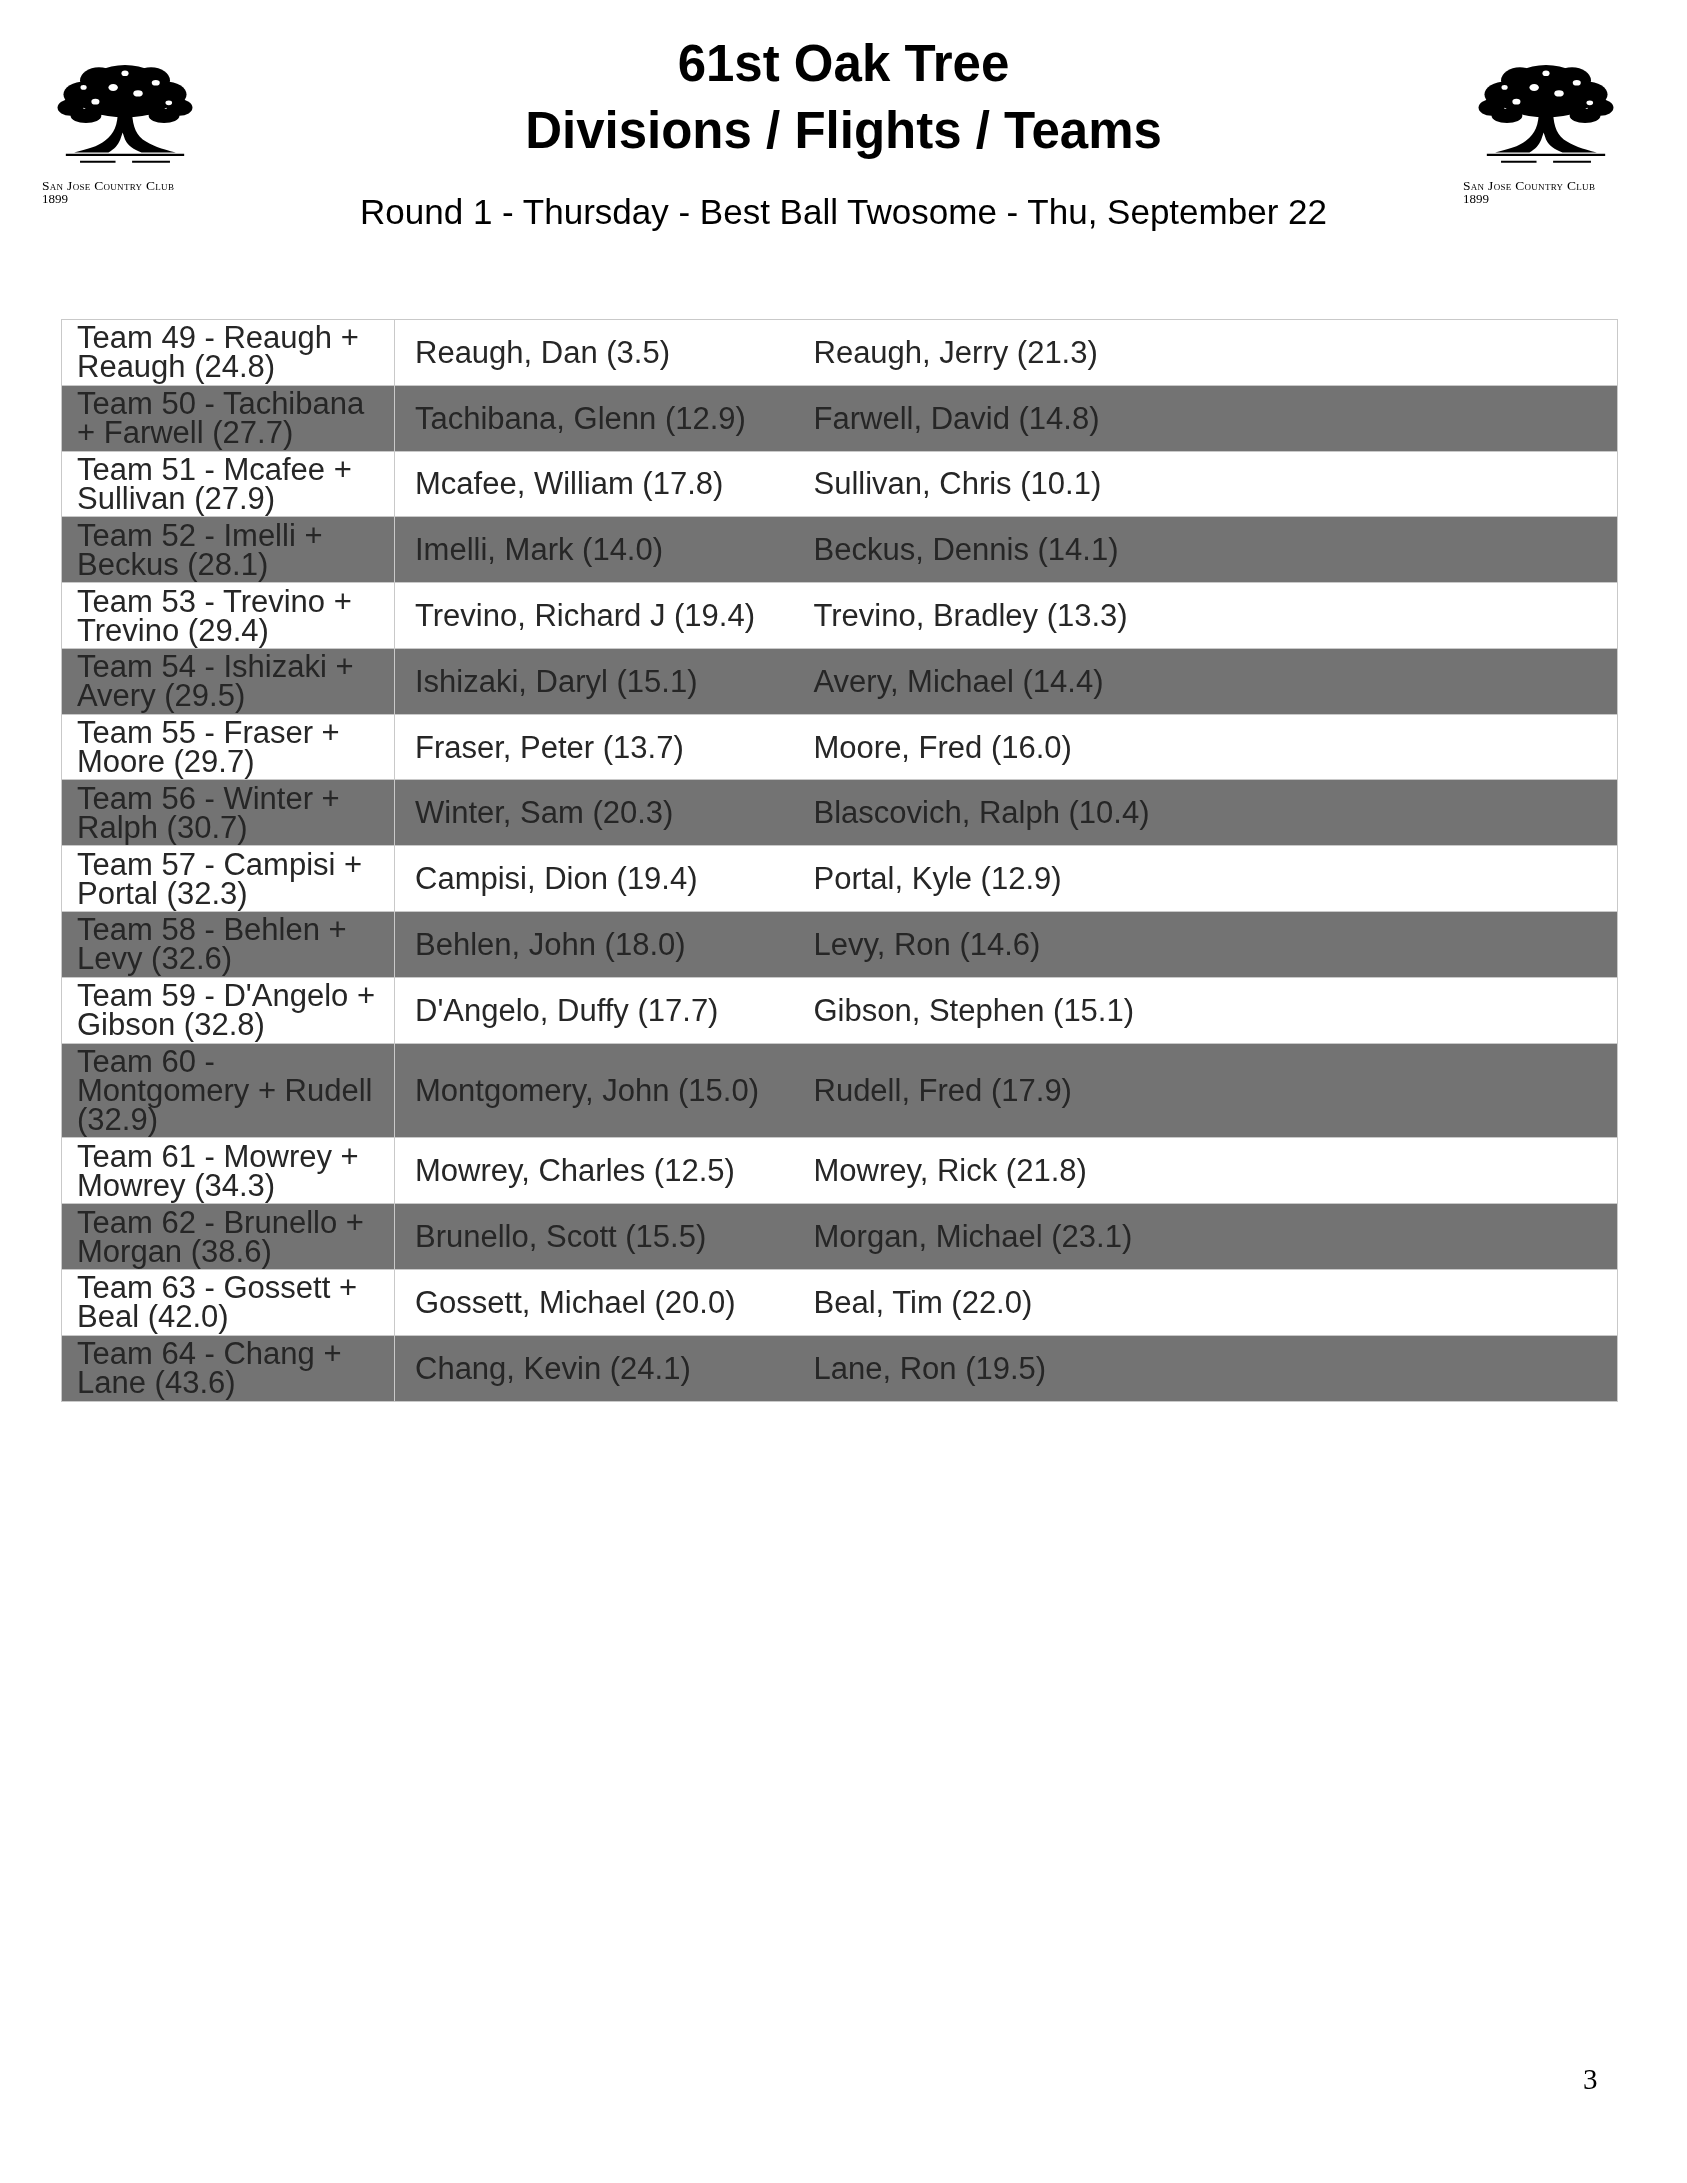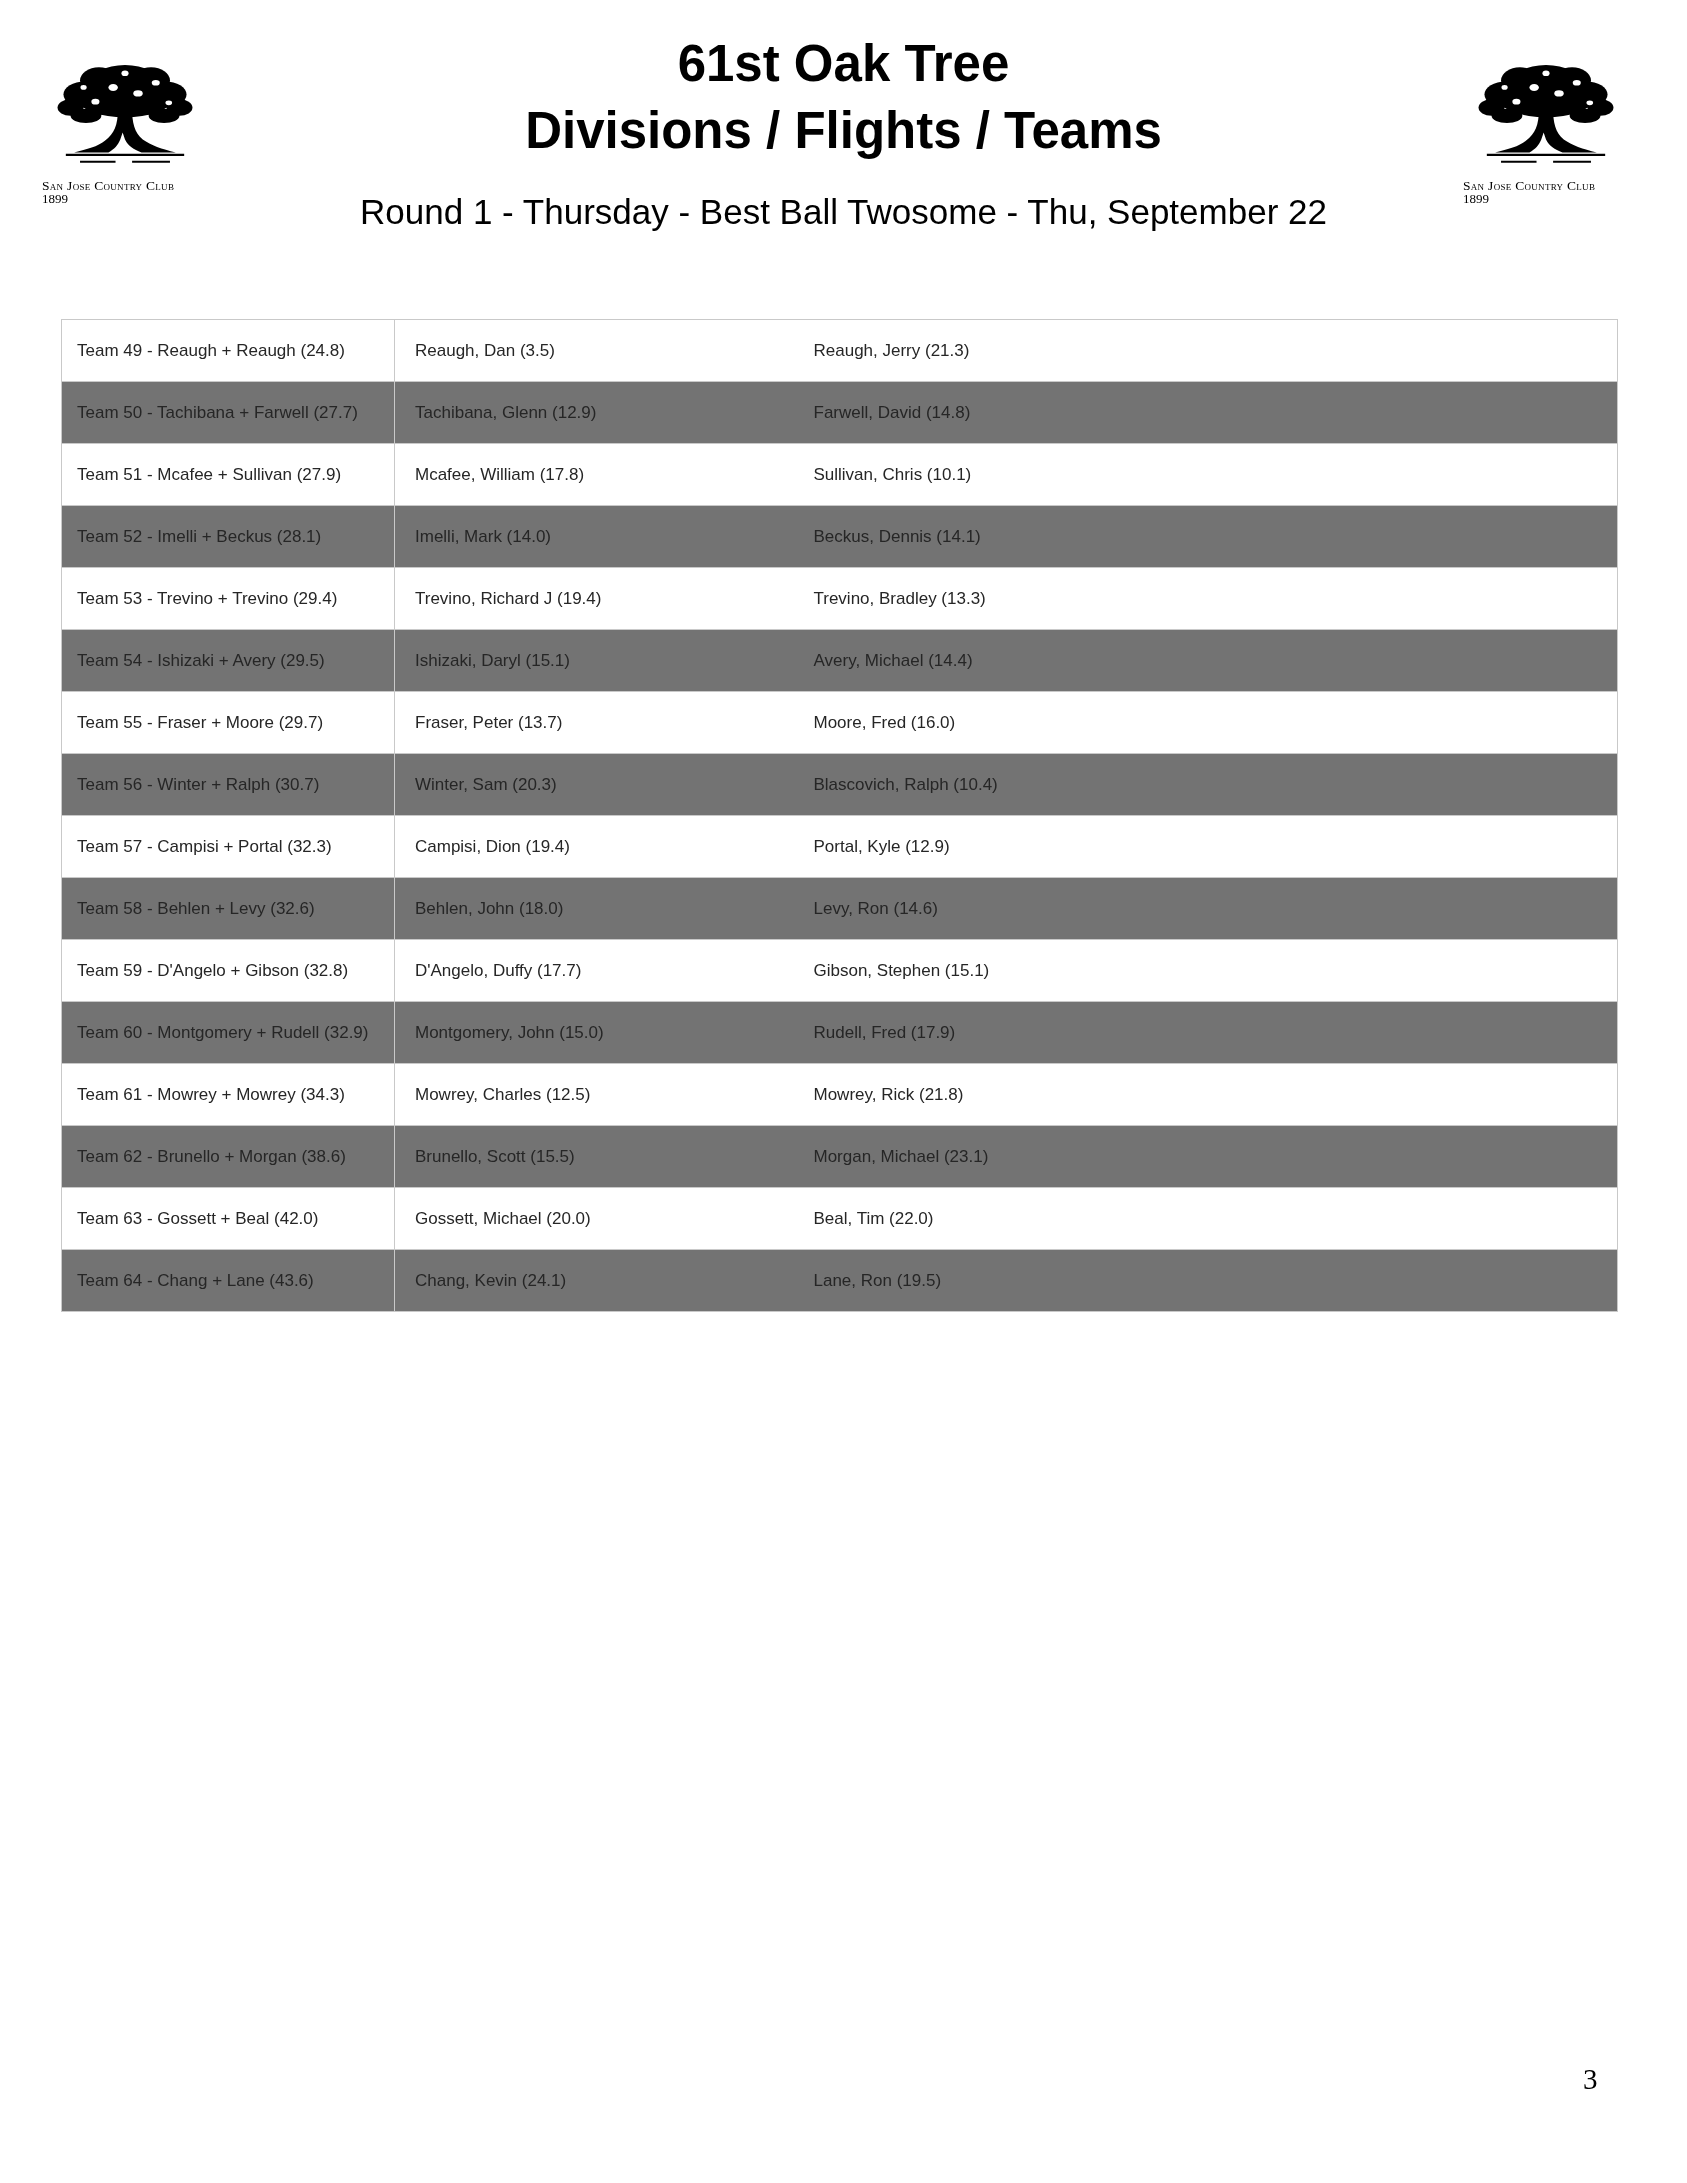--- a/index.html
+++ b/index.html
@@ -23,21 +23,21 @@
   .club-name {
     font-family:"Liberation Serif", serif; font-variant:small-caps;
     font-size:13.5px; letter-spacing:0.3px; line-height:15px; margin-top:1.7px; white-space:nowrap;
   }
   .club-est { font-family:"Liberation Serif", serif; font-size:13px; line-height:11px; }
 
   
   table.teams {
     position:absolute; left:61px; top:319px; width:1556px;
     border-collapse:collapse; table-layout:fixed;
-    font-size:17px; color:#262626;
+    font-size:31px; color:#262626;
     border:1.7px solid #c9c9c9;
   }
   table.teams tr { height:62px; }
   table.teams td {
     border-top:1.7px solid #c9c9c9; border-bottom:1.7px solid #c9c9c9;
     vertical-align:middle; overflow:hidden;
   }
   table.teams tr.alt { background:#737373; }
   td.team-cell {
     border-right:1.7px solid #c9c9c9;

